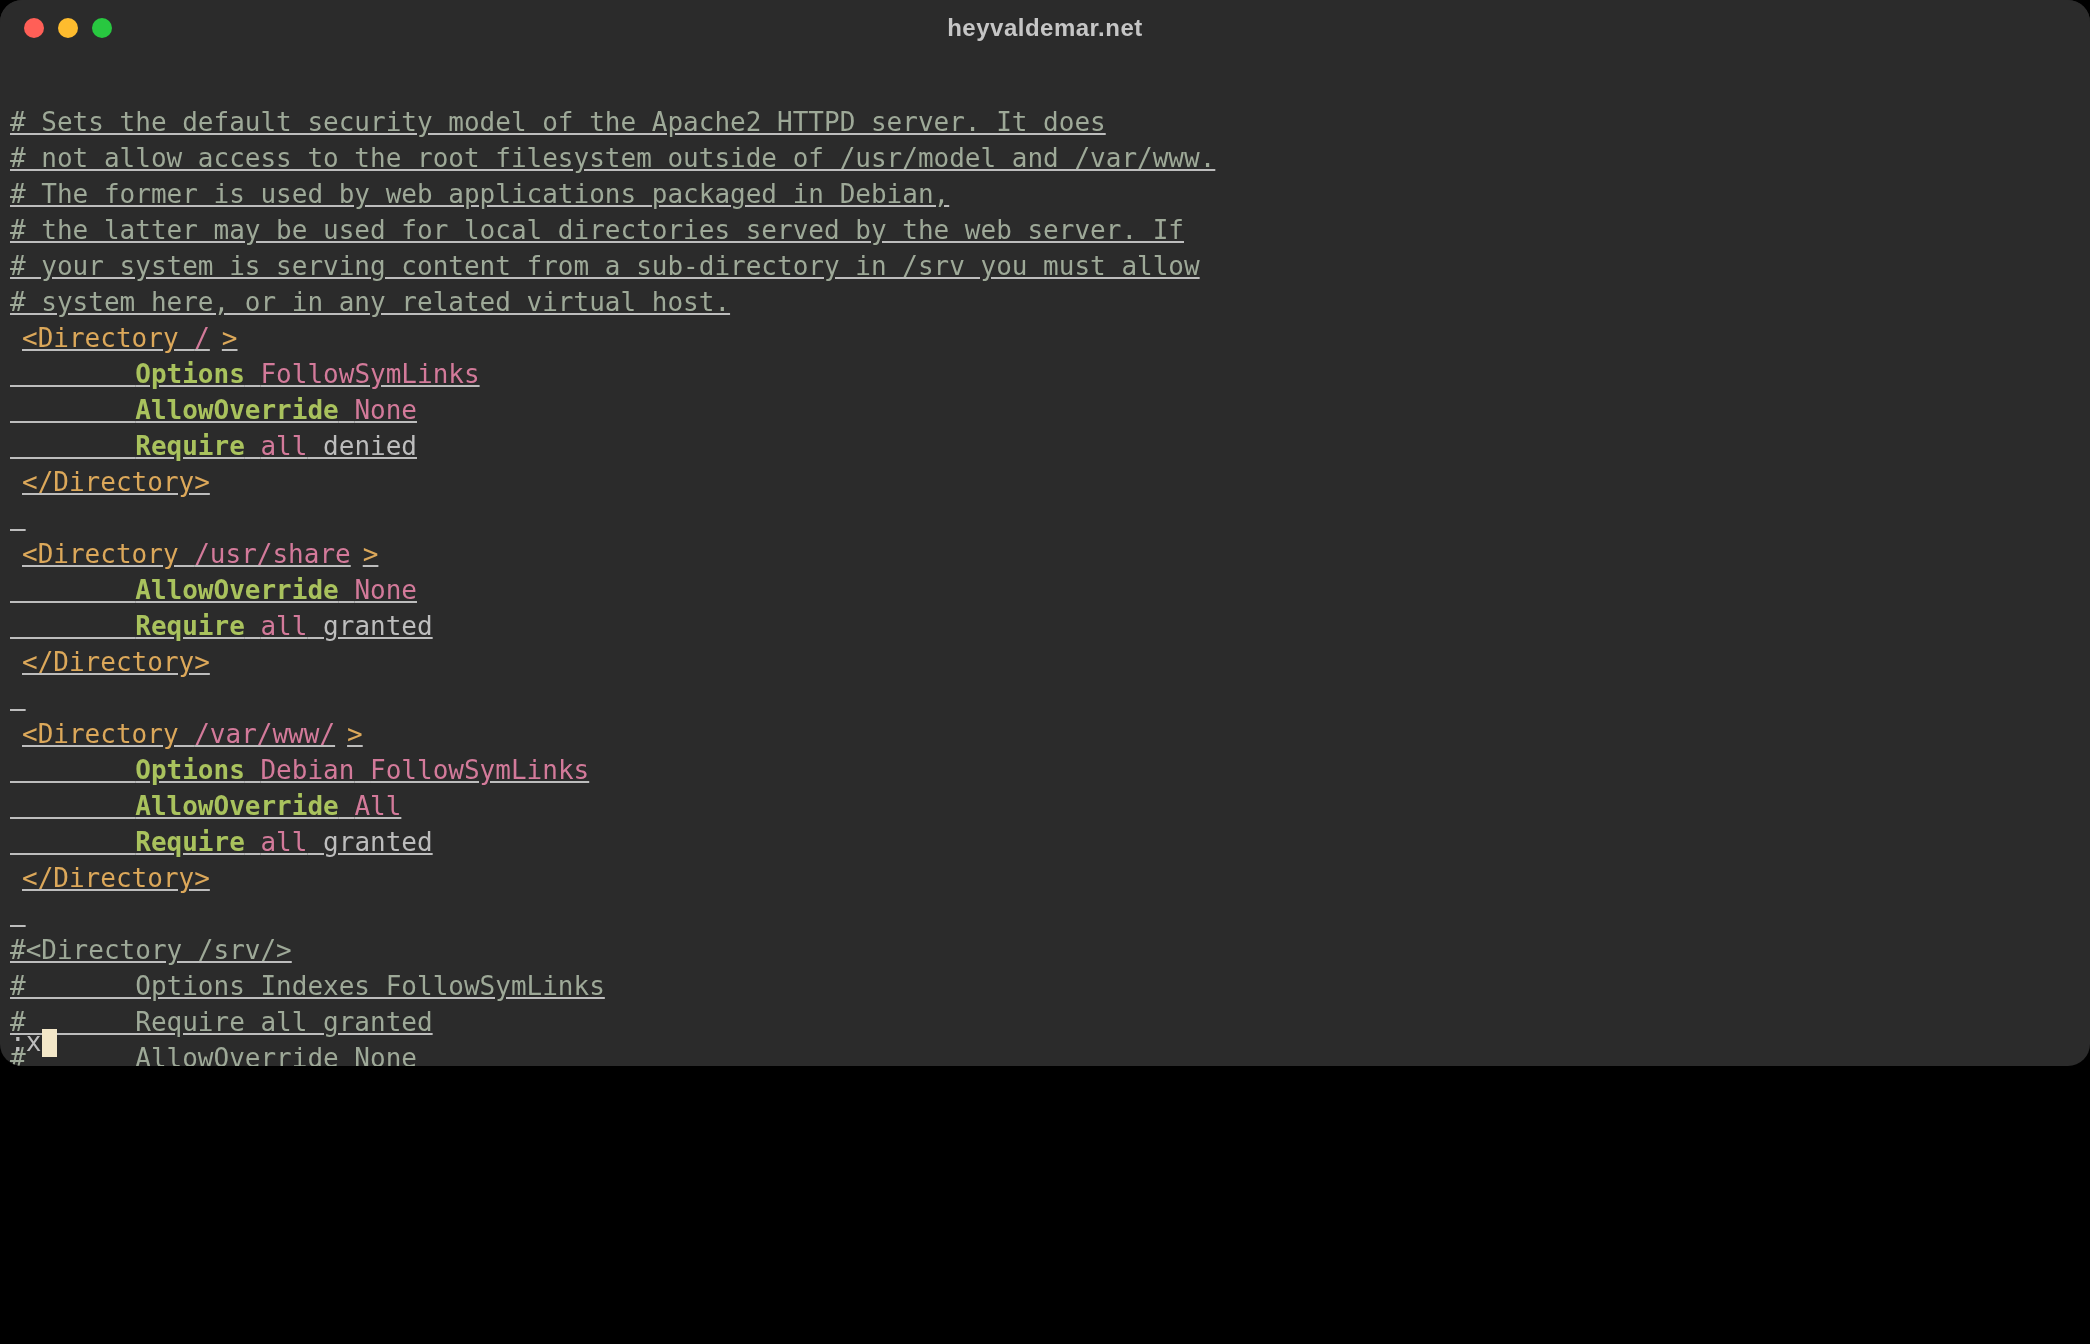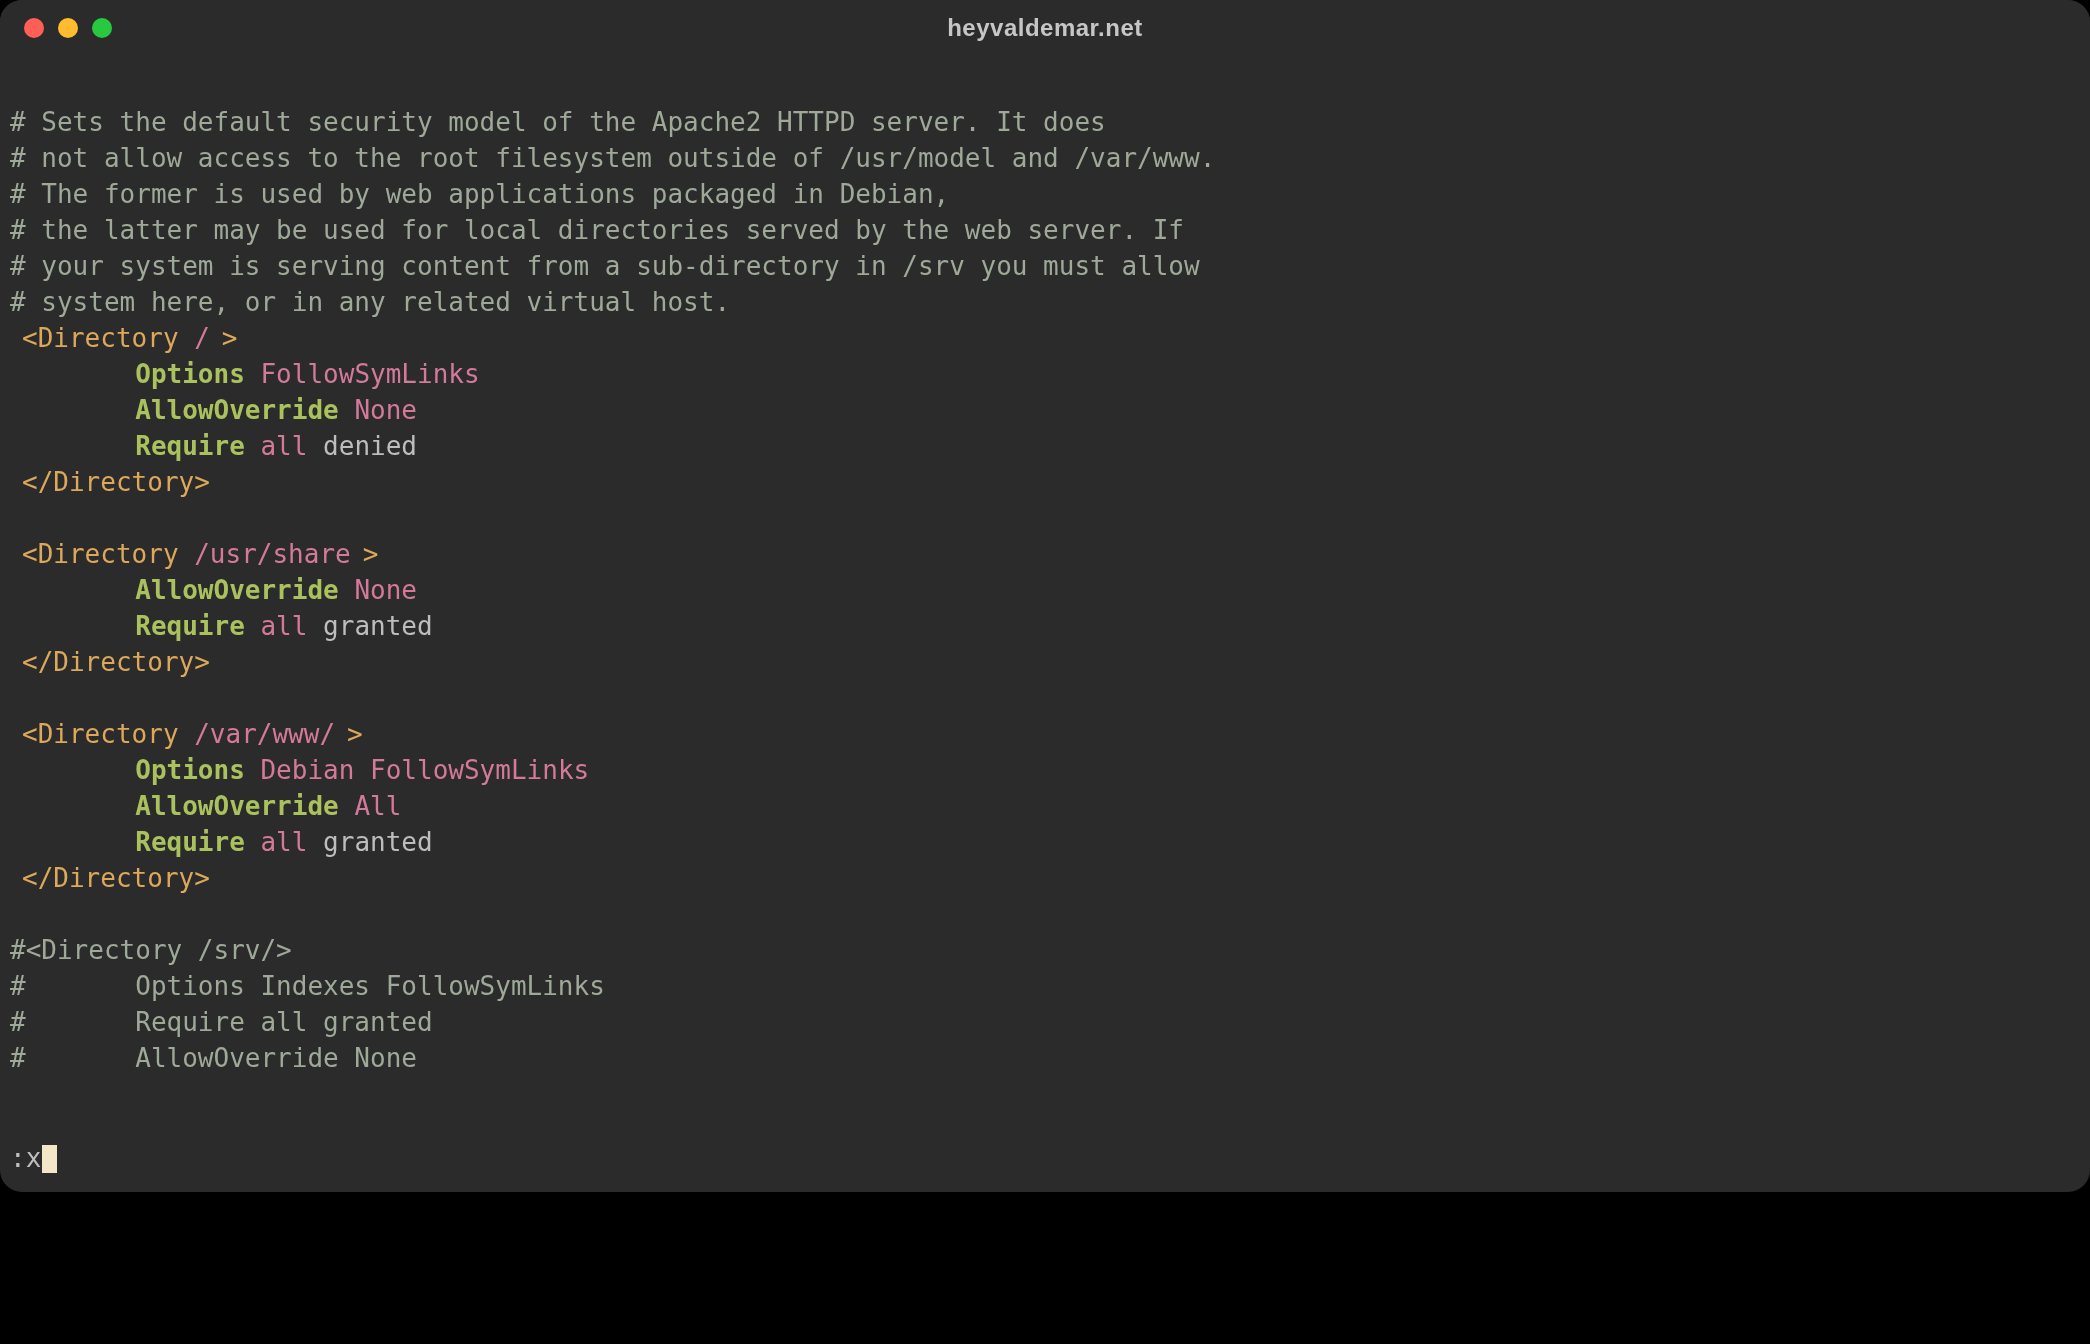--- a/index.html
+++ b/index.html
@@ -19,21 +19,21 @@
   }
   html, body {
     margin: 0;
     padding: 0;
     background: #000;
     width: 100%;
     height: 100%;
   }
   .window {
     width: 2090px;
-    height: 1192px;
+    height: 1066px;
     background: var(--bg);
     border-radius: 22px;
     box-sizing: border-box;
     font-family: ui-monospace, "SF Mono", Menlo, Consolas, monospace;
     overflow: hidden;
     position: relative;
     display: flex;
     flex-direction: column;
   }
   .titlebar {
@@ -71,20 +71,21 @@
     pointer-events: none;
   }
   .terminal-body {
     flex: 1 1 auto;
     padding: 48px 10px 0 10px;
     font-size: 26px;
     line-height: 36px;
     color: var(--text);
     position: relative;
     box-sizing: border-box;
+    text-decoration: underline;
   }
   .line { white-space: pre; }
   .c-comment { color: var(--comment); }
   .c-tag { color: var(--tag); margin-left: 12px; }
   .c-path { color: var(--path); }
   .c-keyword { color: var(--keyword); font-weight: 700; text-align: right; }
   .c-value { color: var(--value); }
   .c-plain { color: var(--text); }
   .status-line {
     position: absolute;

